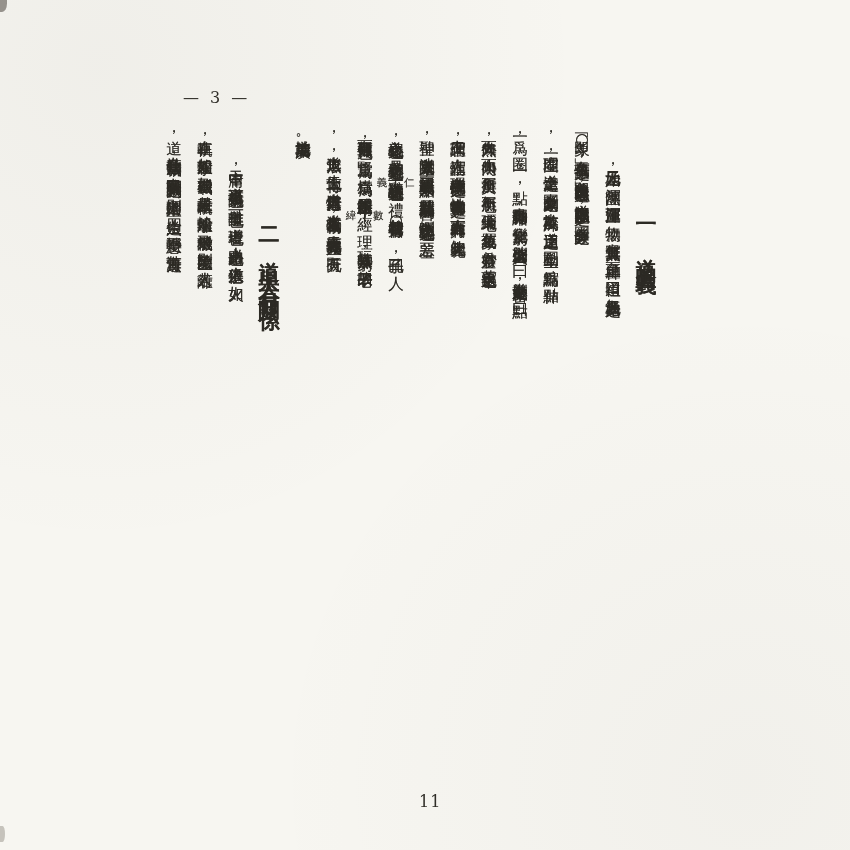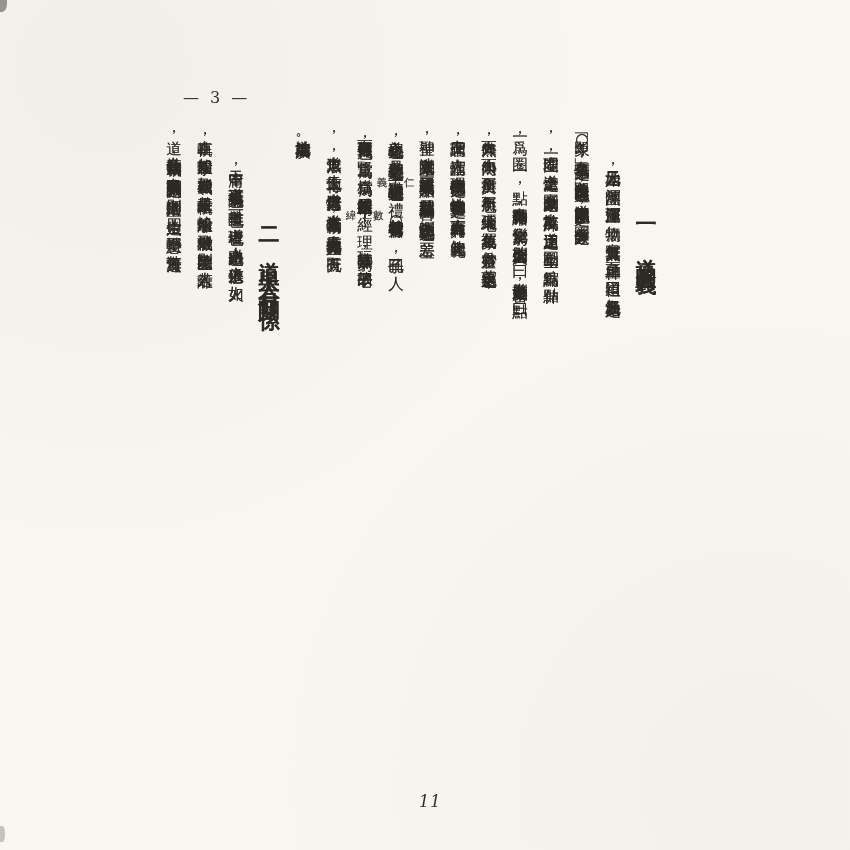--- a/index.html
+++ b/index.html
@@ -15,21 +15,21 @@
     overflow:hidden;
   }
   .speck-tl{position:absolute;left:0;top:0;width:7px;height:12px;background:#4a463e;opacity:.55;border-radius:0 0 70% 0;}
   .speck-bl{position:absolute;left:0;top:826px;width:5px;height:16px;background:#6a655a;opacity:.35;border-radius:0 60% 60% 0;}
   .page-label-top{
     position:absolute;left:183px;top:88px;
     font-size:16px;letter-spacing:3px;color:#2f2d27;
   }
   .page-label-bottom{
     position:absolute;left:419px;top:792px;
-    font-size:16px;letter-spacing:1px;color:#2f2d27;font-style:italic;
+    font-size:16px;letter-spacing:1px;color:#2f2d27;
   }
   .content{
     position:absolute;top:128px;right:193px;
     width:505px;height:700px;
     writing-mode:vertical-rl;
     text-orientation:upright;
   }
   section{display:contents;}
   .cols{display:contents;}
   .heading{

